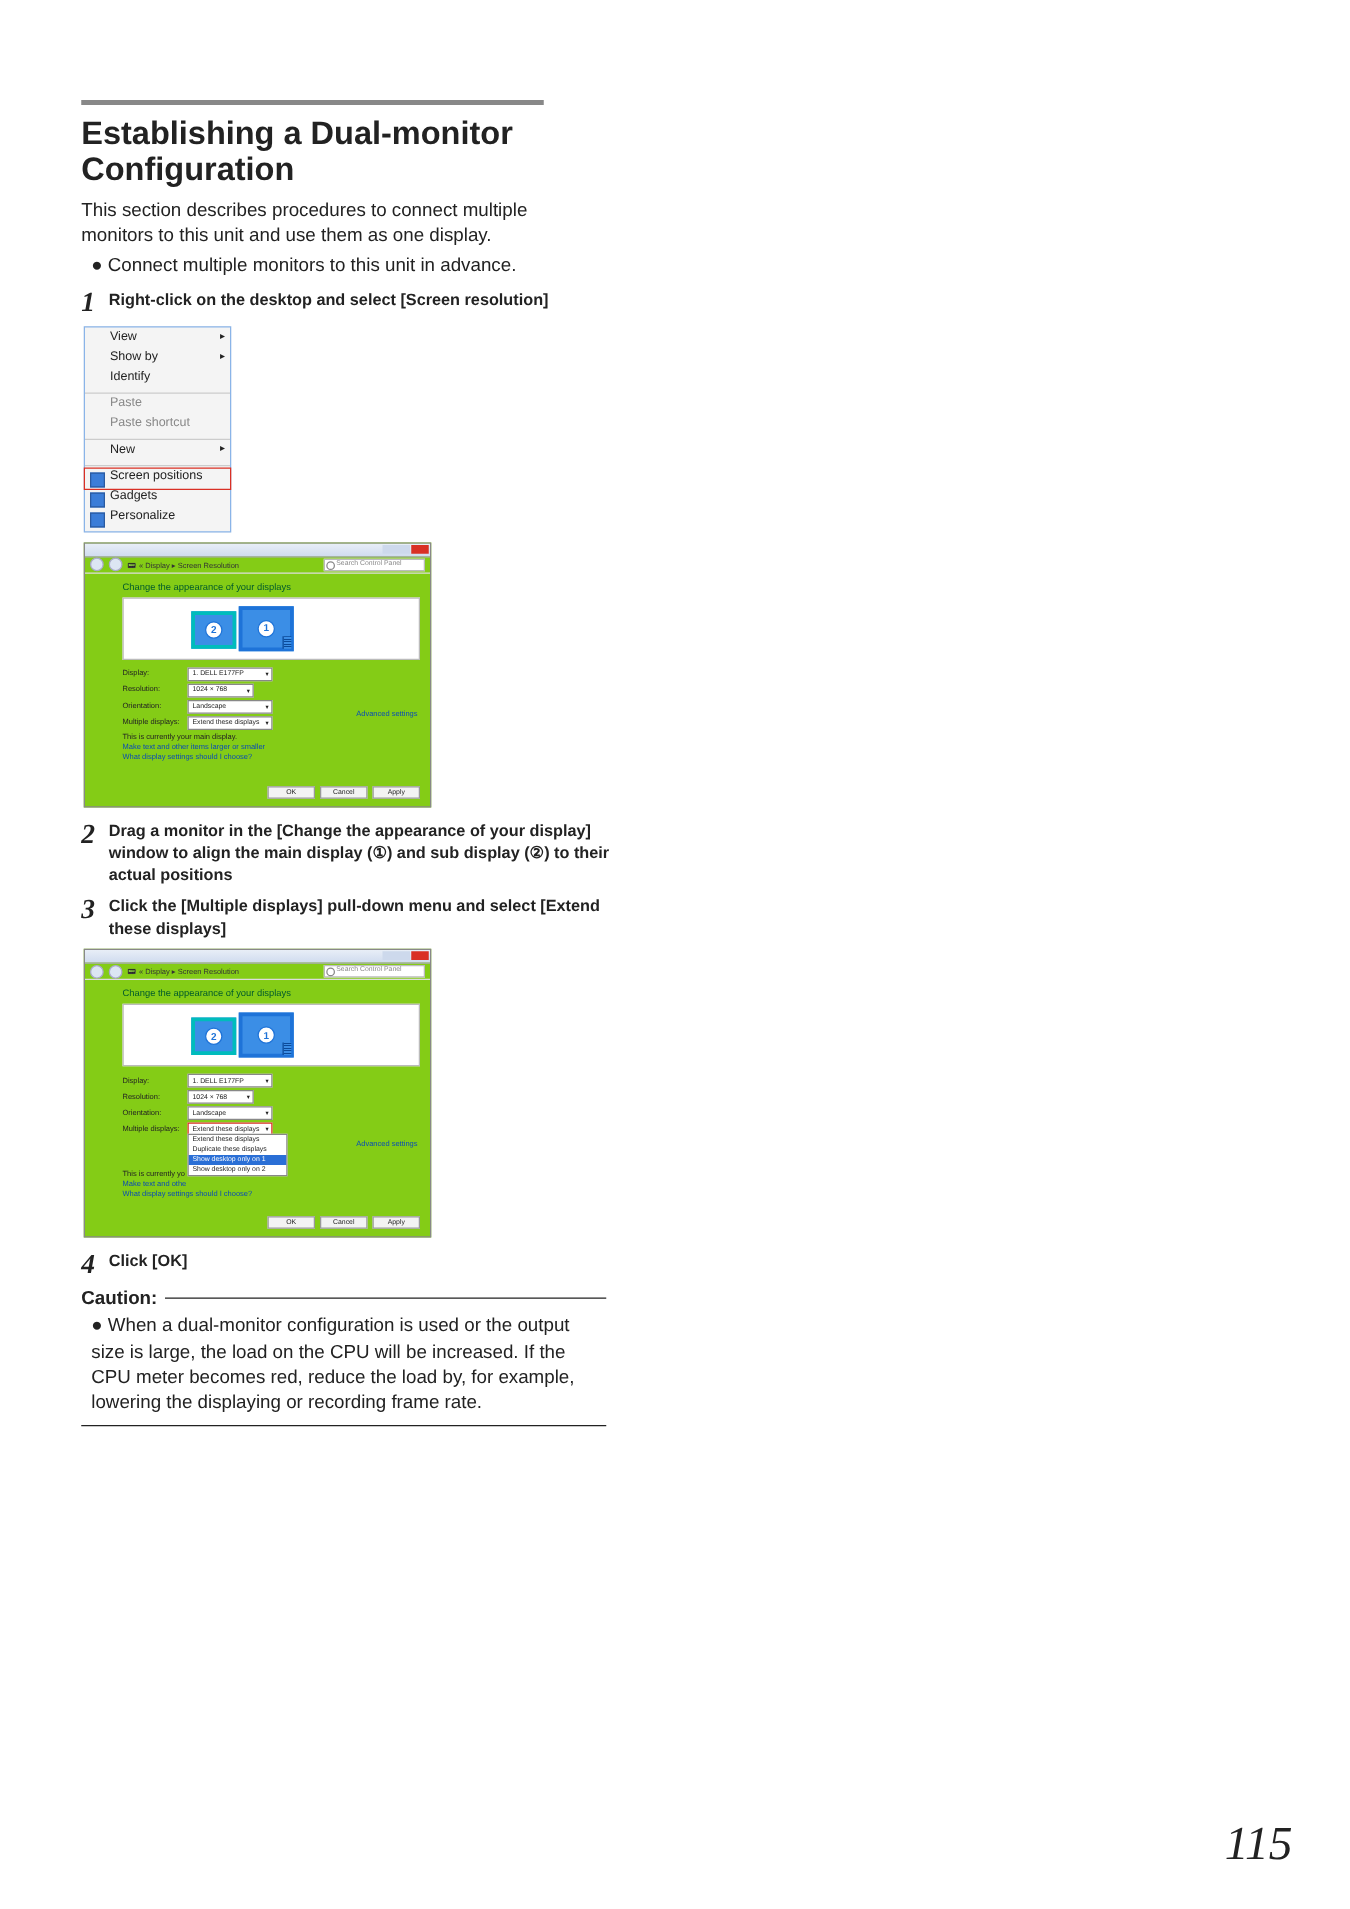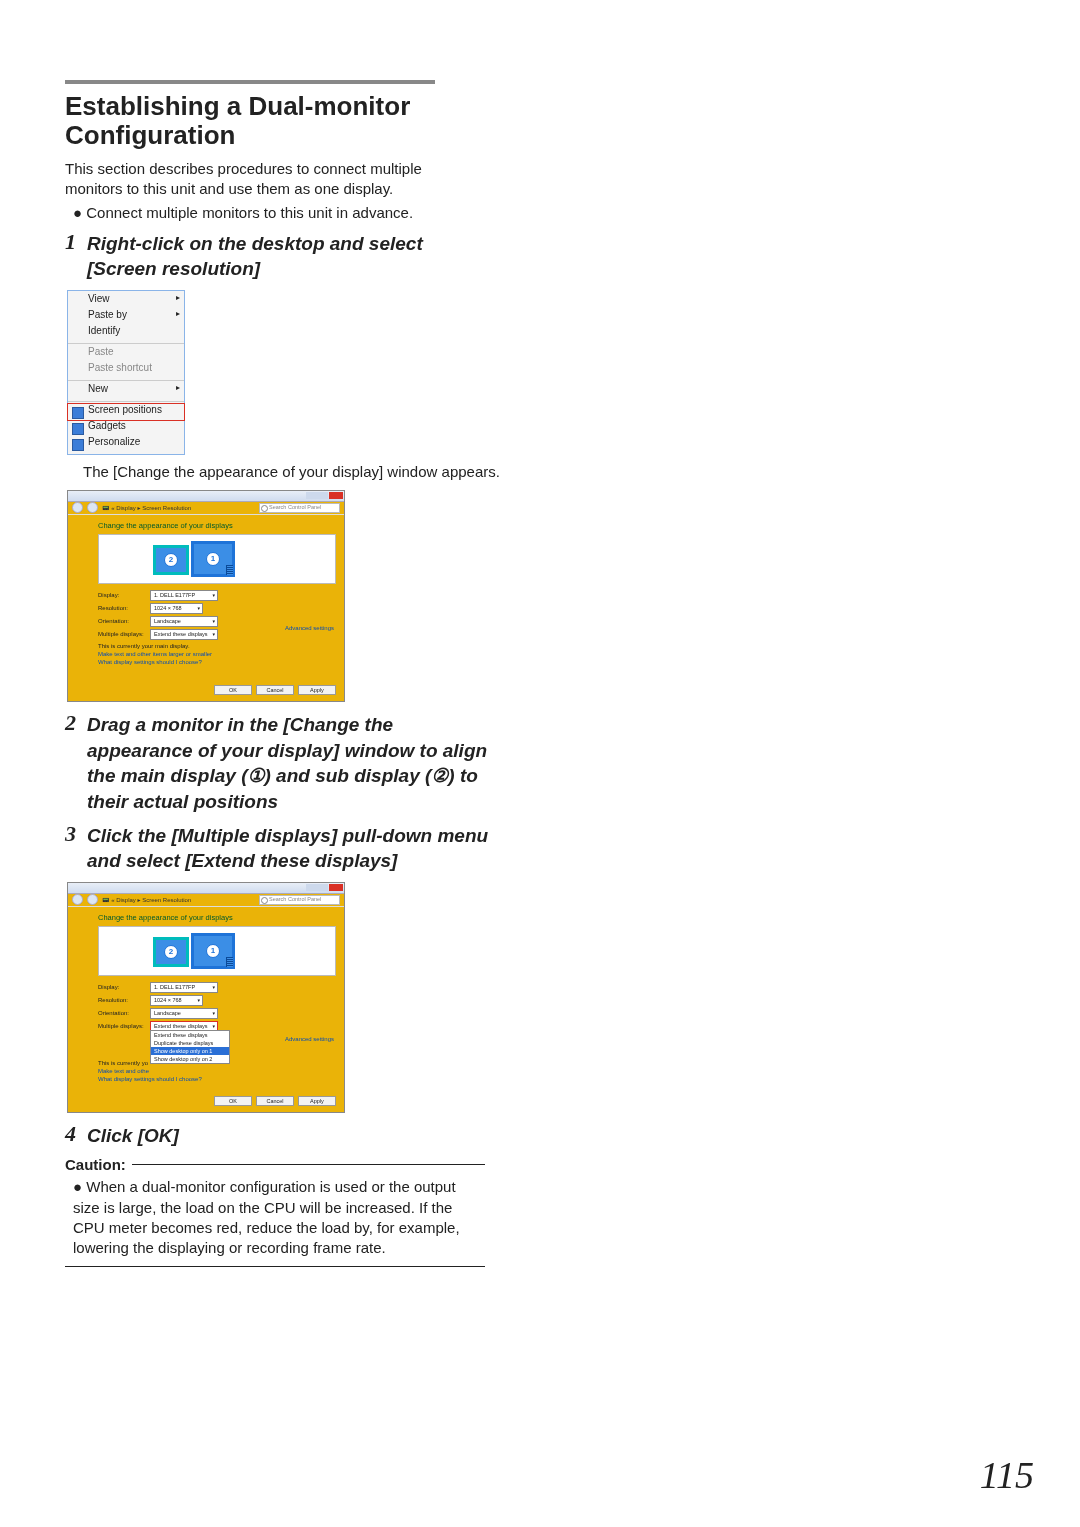--- a/index.html
+++ b/index.html
@@ -51,25 +51,24 @@
   .step-num {
     font-family: Georgia, 'Times New Roman', serif;
     font-style: italic;
     font-weight: bold;
     font-size: 22px;
     width: 22px;
     flex: 0 0 22px;
     line-height: 1;
   }
   .step-text {
-    font-size: 19px;
+    font-size: 13px;
     font-weight: bold;
     line-height: 1.35;
     flex: 1;
-    font-style: italic;
   }
   .caption {
     font-size: 15px;
     width: 480px;
     margin: 8px 0 10px 18px;
   }
   .caution-row {
     display: flex;
     align-items: center;
     width: 420px;
@@ -140,21 +139,21 @@
   .ctx .hl {
     border: 1.5px solid #d93025;
     margin: -1px;
   }
   .ctx .gray { color: #888; }
 
   
   .dlg {
     width: 276px;
     border: 1px solid #888;
-    background: #eab308;
+    background: #84cc16;
     font-size: 6.5px;
     margin-left: 2px;
     margin-bottom: 10px;
     position: relative;
   }
   .dlg .titlebar {
     height: 10px;
     background: linear-gradient(#e8eef7,#d0dcef);
     border-bottom: 1px solid #aab;
     position: relative;
@@ -317,21 +316,21 @@
     <div class="step-num">1</div>
     <div class="step-text">Right-click on the desktop and select [Screen resolution]</div>
   </div>
 
   <div class="ctx">
     <div class="grp">
       <div class="row arrow">
           <span>View</span>
         </div>
       <div class="row arrow">
-          <span>Paste by</span>
+          <span>Show by</span>
         </div>
       <div class="row">
           <span>Identify</span>
         </div>
     </div>
     <div class="grp">
       <div class="row gray">
           <span>Paste</span>
         </div>
       <div class="row gray">
@@ -349,21 +348,20 @@
         </div>
       <div class="row icon">
           <span>Gadgets</span>
         </div>
       <div class="row icon">
           <span>Personalize</span>
         </div>
     </div>
   </div>
 
-  <div class="caption">The [Change the appearance of your display] window appears.</div>
 
   <div class="dlg">
     <div class="titlebar">
       <div class="minmax"></div>
       <div class="closebox"></div>
     </div>
     <div class="nav">
       <div class="navbtn"></div>
       <div class="navbtn"></div>
       <span class="crumb">📟 « <span>Display ▸ Screen Resolution</span></span>

